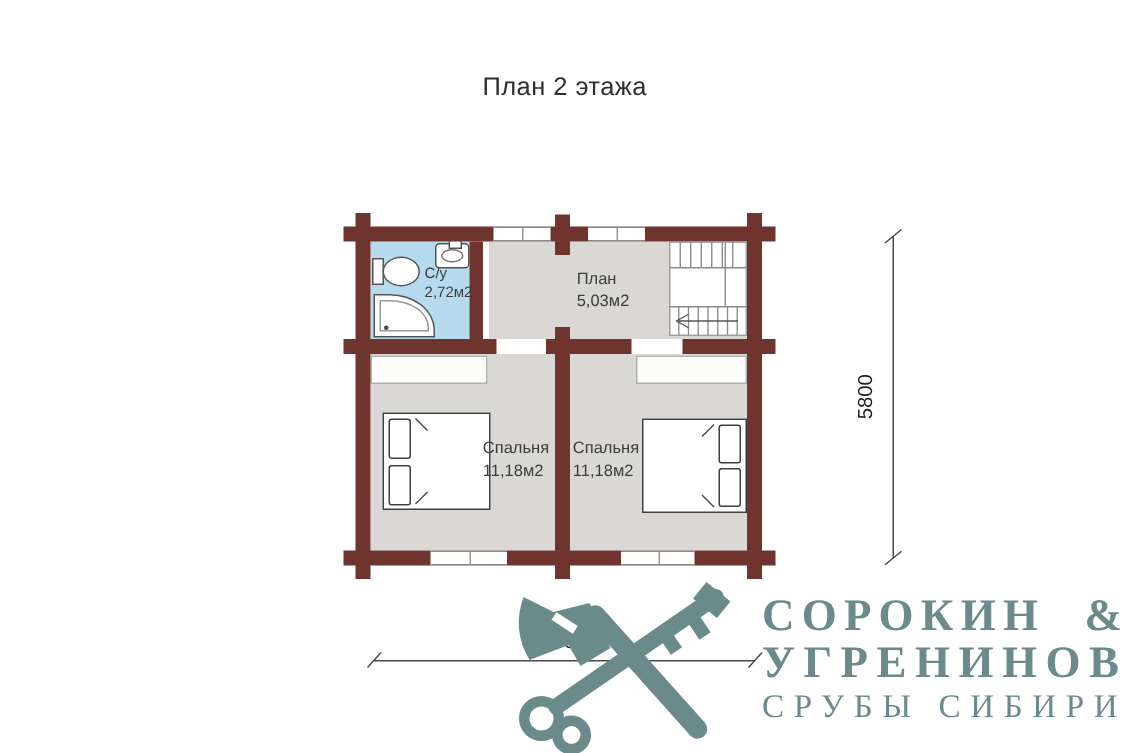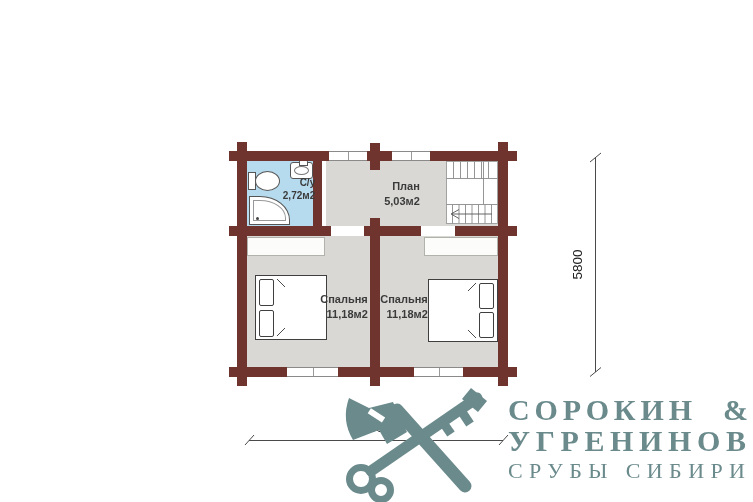--- a/index.html
+++ b/index.html
@@ -39,42 +39,43 @@
   .toilet-bowl{position:absolute;left:255px;top:171px;width:25px;height:20px;background:#fff;
         border:1px solid #555;border-radius:50%;}
   .shower{position:absolute;left:249px;top:196px;width:41px;height:29px;background:#fff;
         border:1px solid #555;border-top-right-radius:30px 24px;}
   .shower::after{content:"";position:absolute;left:3px;top:3px;right:3px;bottom:3px;
         border:1px solid #999;border-top-right-radius:26px 18px;}
   .shower::before{content:"";position:absolute;left:6px;bottom:4px;width:3px;height:3px;
         background:#444;border-radius:50%;}
 
   
-  .room-label{position:absolute;text-align:right;color:#3b3b3b;font-size:11px;line-height:1.35;
-        transform:translateX(-50%);white-space:nowrap;font-weight:bold;}
+  .room-label{position:absolute;text-align:left;color:#3b3b3b;font-size:11px;line-height:1.35;
+        transform:translateX(-50%);white-space:nowrap;}
   .room-label.small{font-size:10px;line-height:1.3;}
 
   
   .dim-label{position:absolute;color:#222;font-size:13.5px;text-align:center;}
   .dim-v{left:557px;top:257px;width:40px;transform:rotate(-90deg);}
   .dim-h{left:350px;top:420px;width:52px;}
 
   .overlay{position:absolute;left:0;top:0;pointer-events:none;}
 
   
   .logo-fill{fill:var(--logo,#6b8a8c);}
   .logo-stroke{stroke:var(--logo,#6b8a8c);fill:none;}
   .logo-big{font-family:"Liberation Serif",serif;font-weight:bold;font-size:30px;fill:var(--logo,#6b8a8c);}
   .logo-small{font-family:"Liberation Serif",serif;font-size:22px;letter-spacing:1px;fill:var(--logo,#6b8a8c);}
 </style>
 </head>
 <body>
 
 <div class="page">
 
+  <div class="title">План 2 этажа</div>
 
   <div class="floor bath" style="left:247px;top:161px;width:66px;height:65px;"></div>
   <div class="floor" style="left:326px;top:161px;width:172px;height:65px;"></div>
   <div class="floor" style="left:247px;top:236px;width:123px;height:131px;"></div>
   <div class="floor" style="left:380px;top:236px;width:118px;height:131px;"></div>
 
   <div class="closet" style="left:247px;top:237px;width:78px;height:19px;"></div>
   <div class="closet" style="left:424px;top:237px;width:74px;height:19px;"></div>
 
   <div class="bed" style="left:255px;top:275px;width:72px;height:65px;">

